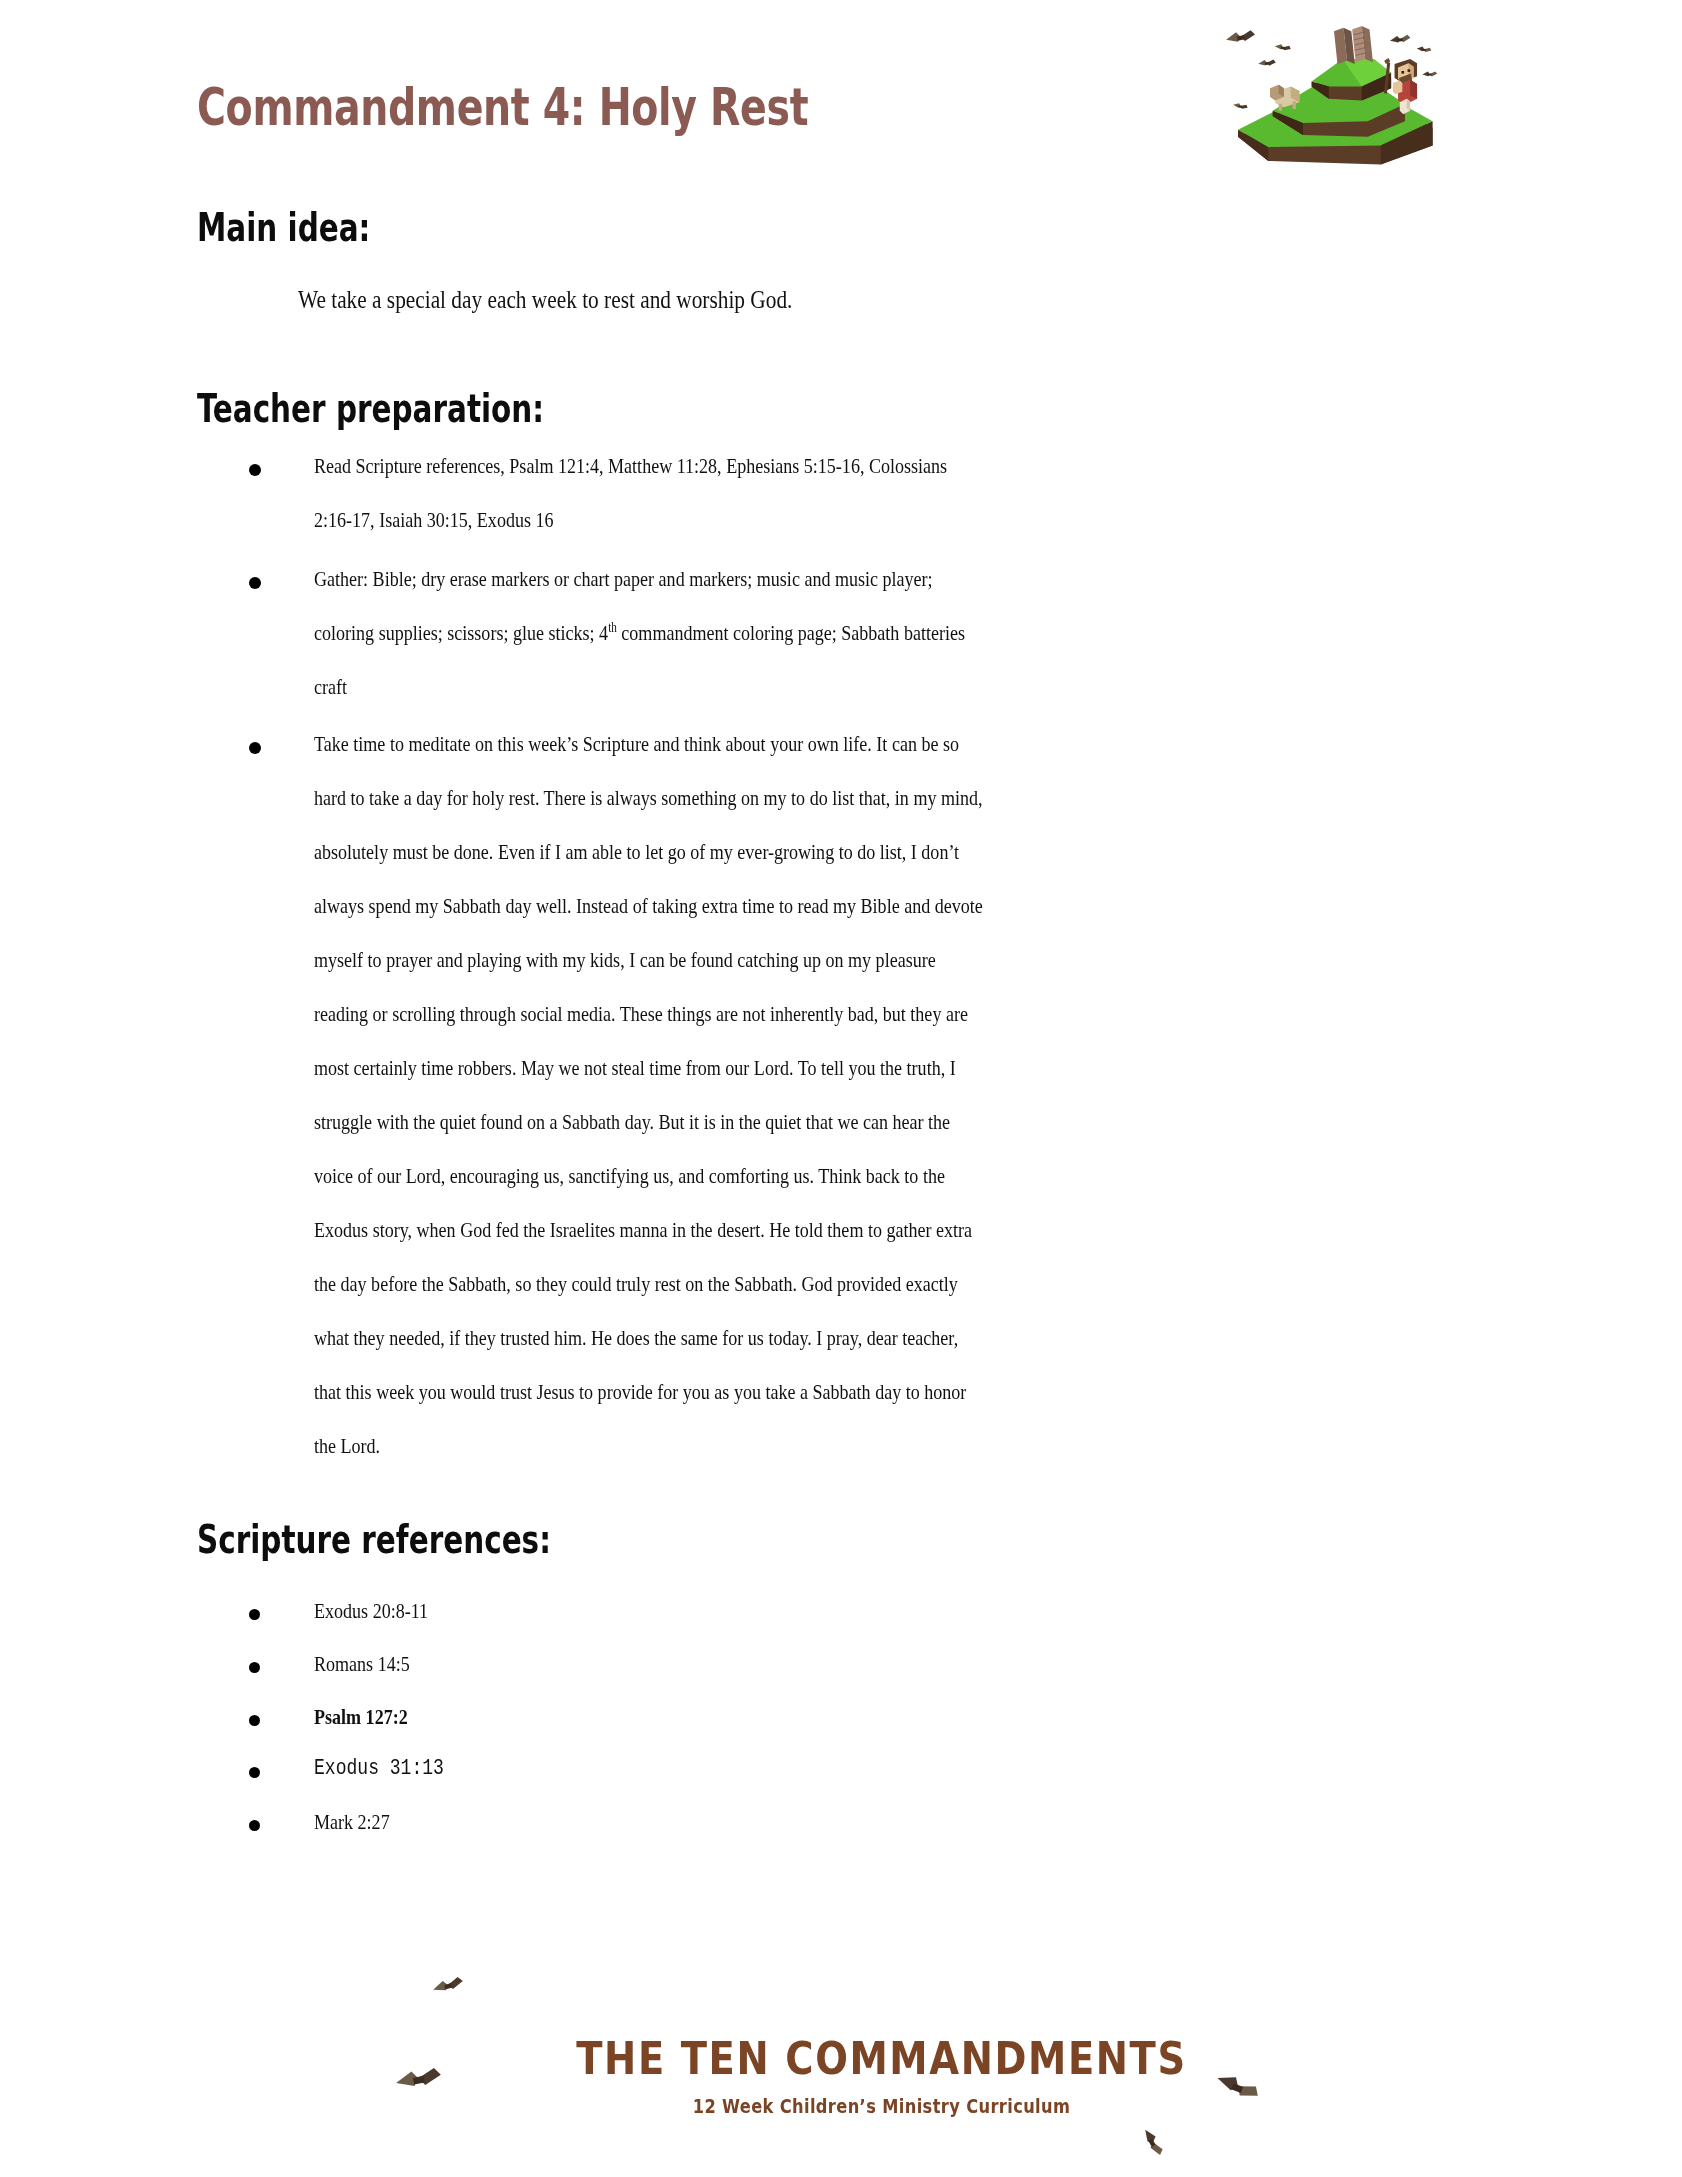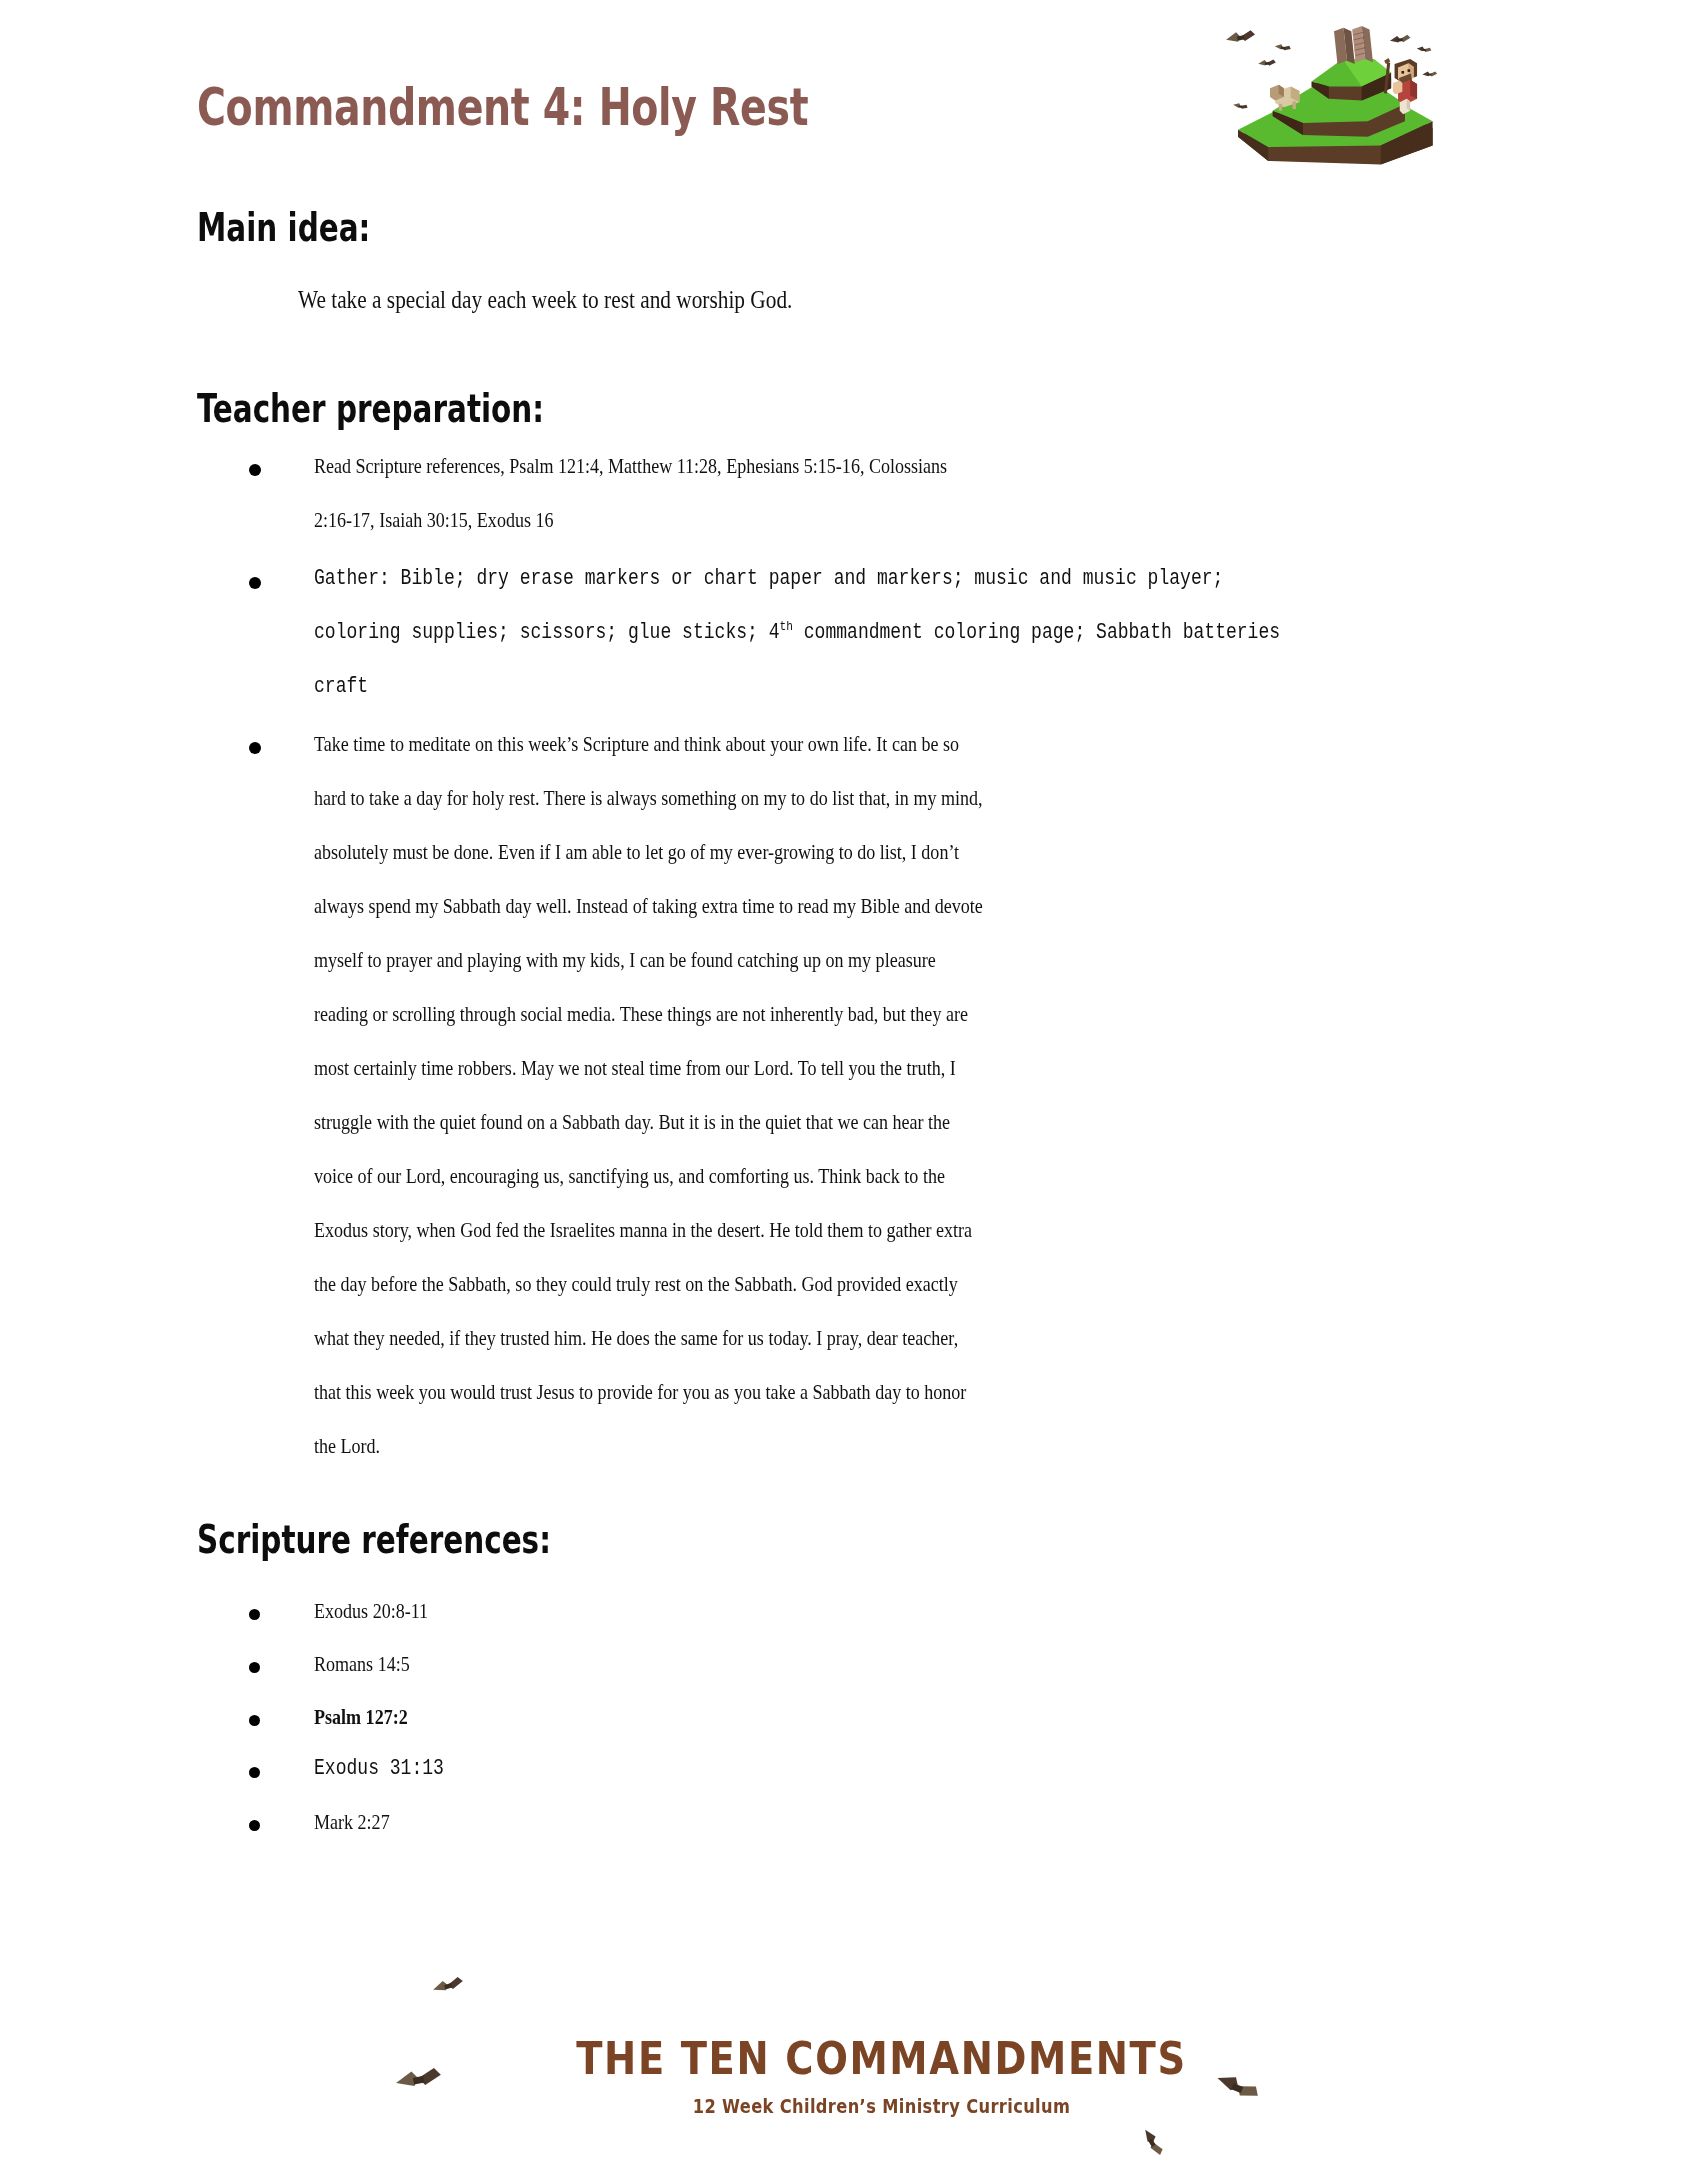--- a/index.html
+++ b/index.html
@@ -119,21 +119,21 @@
     font-size: 0.62em;
     vertical-align: super;
     line-height: 0;
   }
 
   
   #teacher-prep-list { top: 0; }
   #teacher-prep-list .bullet-row.r0 .bullet-dot { top: 464px; }
   #teacher-prep-list .bullet-row.r0 .bullet-text { top: 439px; }
   #teacher-prep-list .bullet-row.r1 .bullet-dot { top: 577px; }
-  #teacher-prep-list .bullet-row.r1 .bullet-text { top: 552px; font-family: Liberation Mono, monospace; }
+  #teacher-prep-list .bullet-row.r1 .bullet-text { top: 552px; }
   #teacher-prep-list .bullet-row.r2 .bullet-dot { top: 742px; }
   #teacher-prep-list .bullet-row.r2 .bullet-text { top: 717px; }
 
   
   #scripture-list { top: 0; }
   #scripture-list .bullet-row .bullet-dot { left: 249px; width: 11.2px; height: 11.2px; }
   #scripture-list .bullet-row.s0 .bullet-dot { top: 1609px; }
   #scripture-list .bullet-row.s0 .bullet-text { top: 1584px; }
   #scripture-list .bullet-row.s1 .bullet-dot { top: 1662px; }
   #scripture-list .bullet-row.s1 .bullet-text { top: 1637px; text-align: right; }

